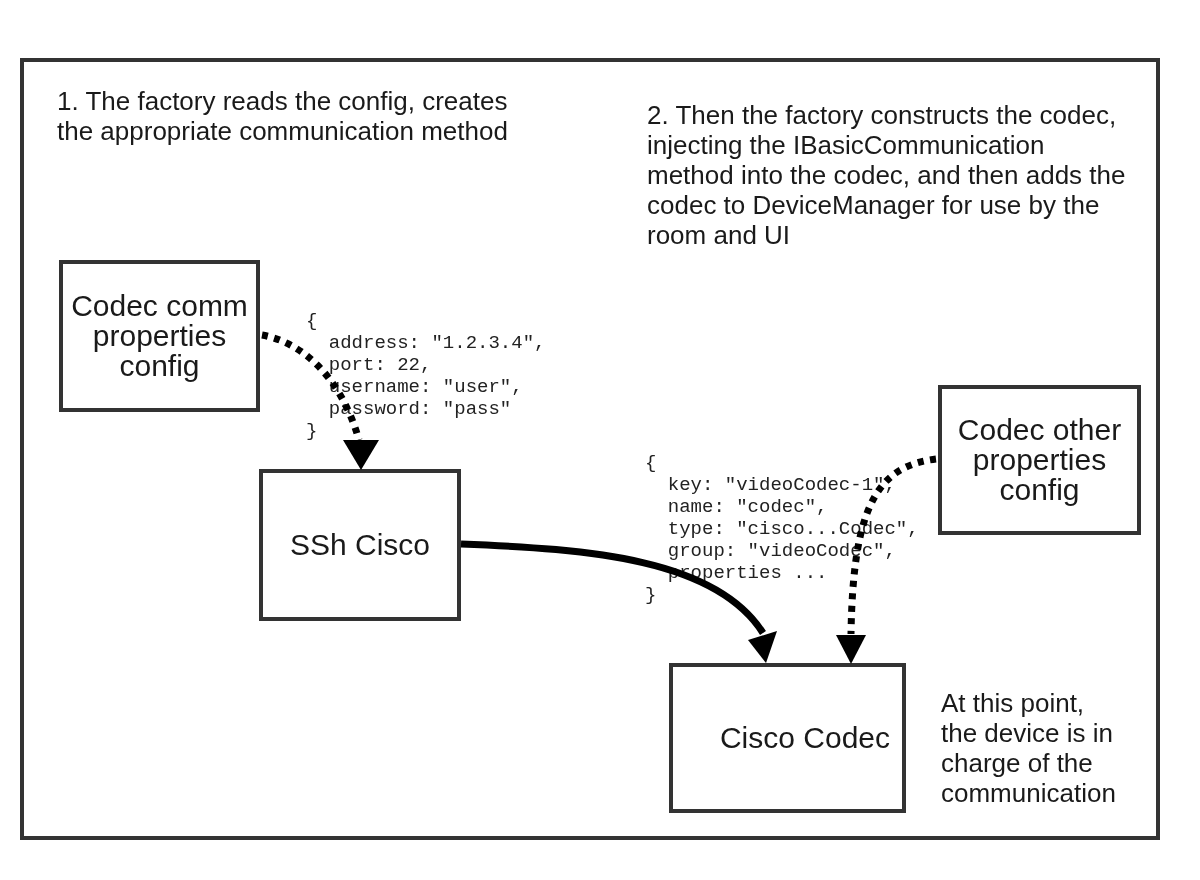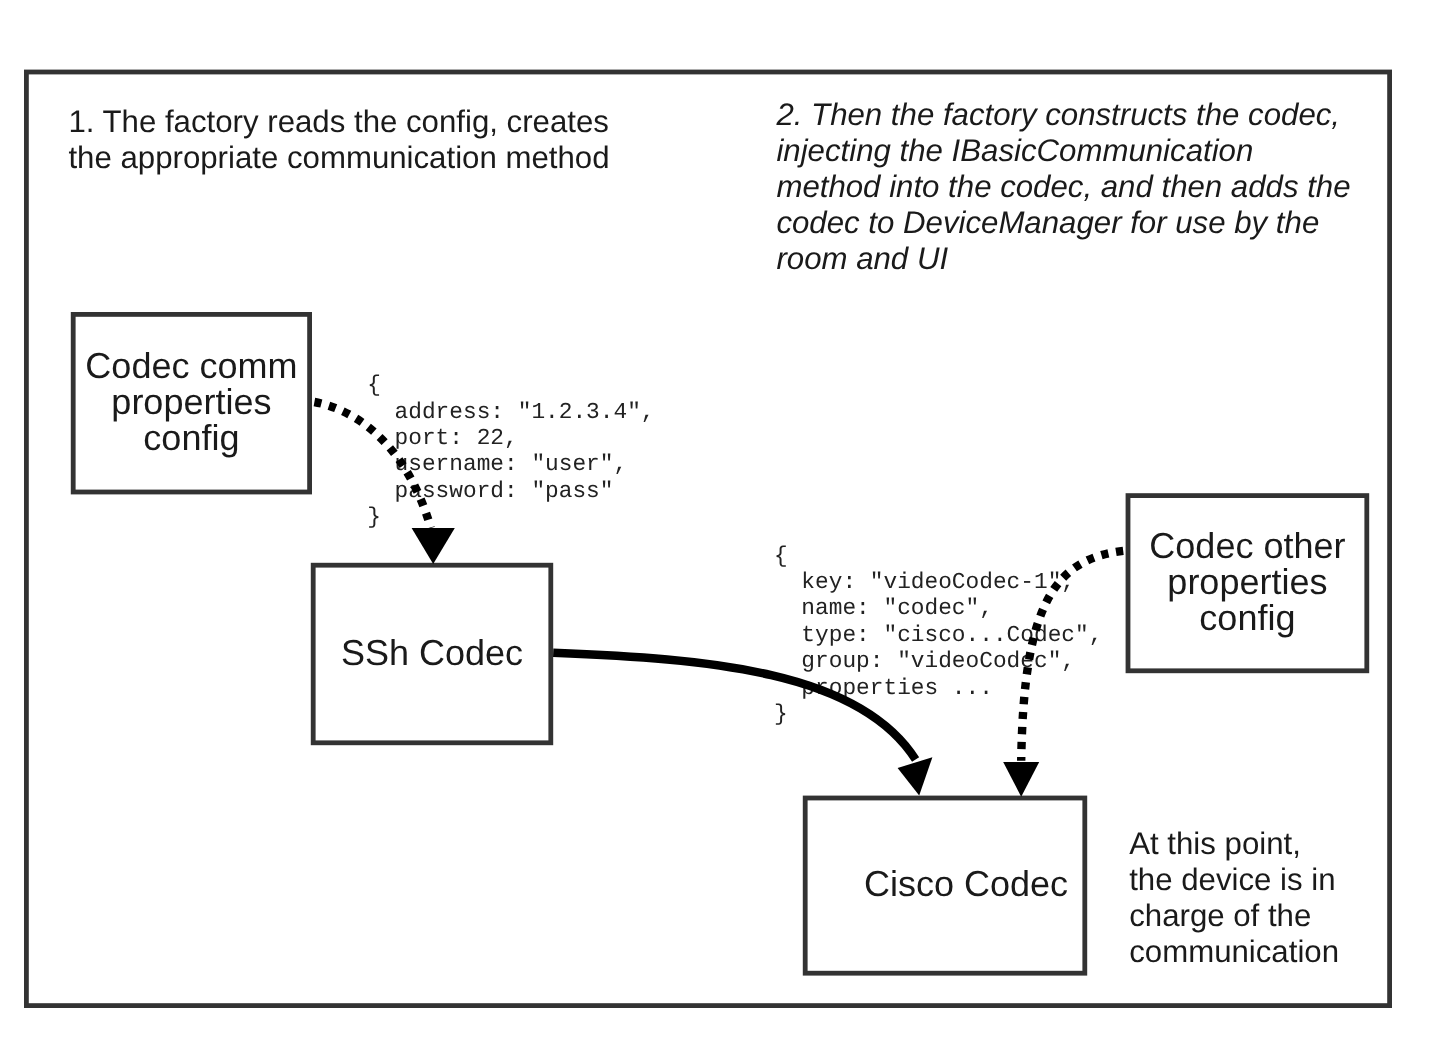--- a/index.html
+++ b/index.html
@@ -46,26 +46,26 @@
   }
   .code {
     position: absolute;
     font-family: "Liberation Mono", monospace;
     font-size: 19px;
     line-height: 22px;
     white-space: pre;
     color: #222222;
   }
   #step1 { left: 57px;  top: 86px;  width: 530px; }
-  #step2 { left: 647px; top: 80px;  width: 520px; font-style: italic; }
+  #step2 { left: 647px; top: 100px;  width: 520px; }
   #final-note { left: 941px; top: 688px; width: 240px; }
 
   #box-comm-config  { left: 59px;  top: 260px; width: 193px; height: 144px; }
   #box-ssh-client   { left: 259px; top: 469px; width: 194px; height: 144px; }
-  #box-other-config { left: 938px; top: 385px; width: 195px; height: 142px; margin-top: 26px; }
+  #box-other-config { left: 938px; top: 385px; width: 195px; height: 142px; }
   #box-cisco-codec  { left: 669px; top: 663px; width: 194px; height: 142px; padding-left: 35px; }
 
   #code-comm  { left: 306px; top: 310px; }
   #code-codec { left: 645px; top: 452px; }
 
   svg.arrows {
     position: absolute;
     left: 0; top: 0;
     width: 1200px; height: 880px;
     pointer-events: none;
@@ -93,21 +93,21 @@
 
   <div class="note" id="final-note">At this point,
 the device is in
 charge of the
 communication</div>
 
   <div class="node" id="box-comm-config">Codec comm
 properties
 config</div>
 
-  <div class="node" id="box-ssh-client">SSh Codec</div>
+  <div class="node" id="box-ssh-client">SSh Cisco</div>
 
   <div class="node" id="box-other-config">Codec other
 properties
 config</div>
 
   <div class="node" id="box-cisco-codec">Cisco Codec</div>
 
   <pre class="code" id="code-comm">{
   address: "1.2.3.4",
   port: 22,

